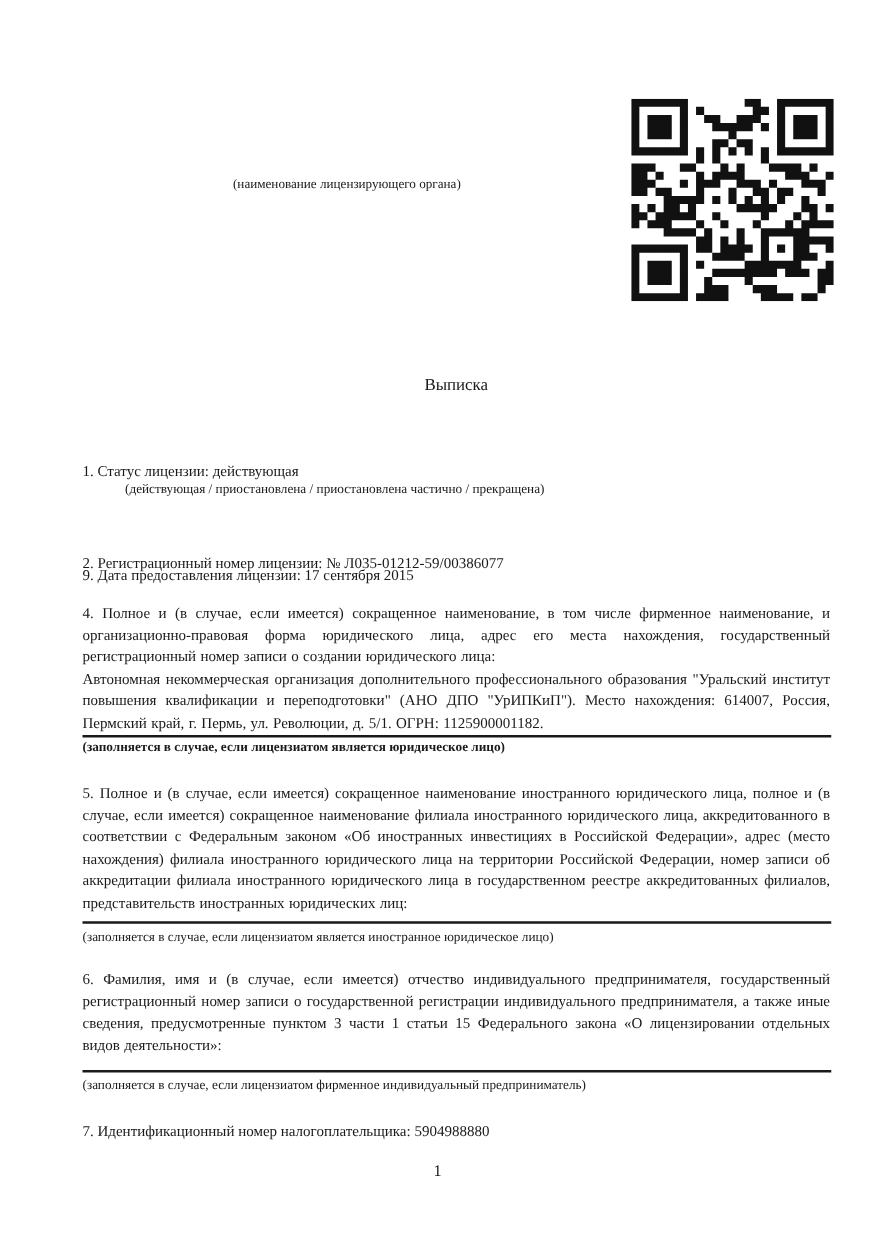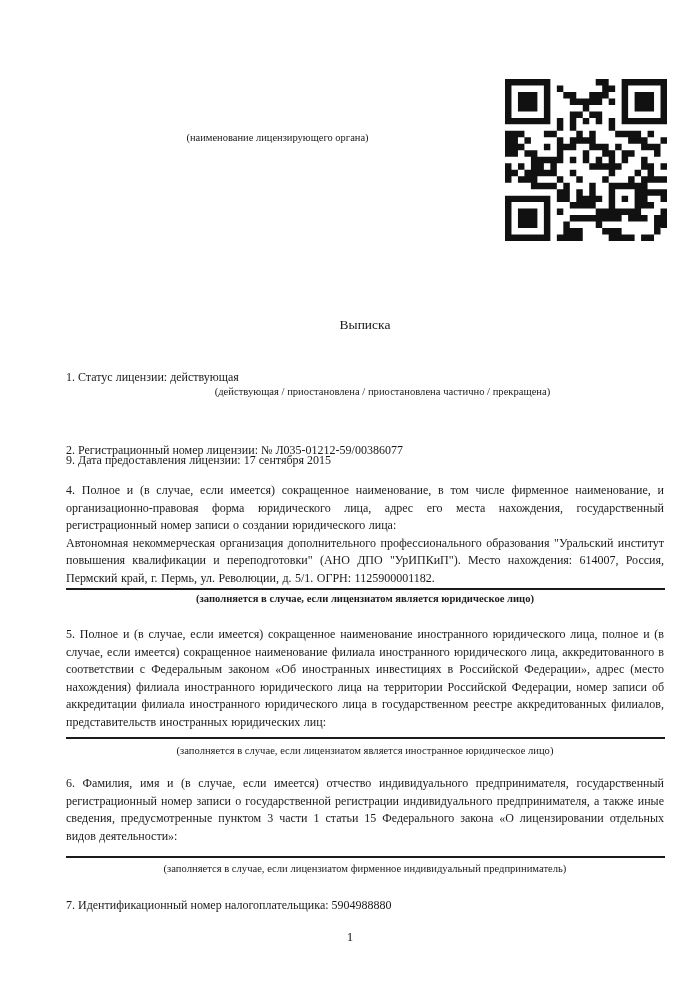--- a/index.html
+++ b/index.html
@@ -11,29 +11,29 @@
     font-family:"Liberation Serif","DejaVu Serif",serif;
   }
   .abs { position:absolute; }
   .ministry {
     left:70px; top:130px; width:415px;
     text-align:center;
   }
   .ministry-line {
     font-size:18px; font-weight:bold; line-height:30px; letter-spacing:0.3px;
   }
-  .ministry-caption { font-size:10.5px; margin-top:2px;text-align:center; }
+  .ministry-caption { font-size:10.5px; margin-top:12px;text-align:center; }
   .qr { left:505px; top:79px; width:162px; height:162px; }
   .title-block {
     left:66px; top:299px; width:598px;
-    text-align:center; font-size:13.5px; line-height:17.5px;margin-top:17px;
+    text-align:center; font-size:13.5px; line-height:17.5px;
   }
   .para { font-size:12px; line-height:17.5px; left:66px; width:598px; }
   .just { text-align:justify; word-spacing:0.5px; }
-  .note { font-size:10.6px; text-align:center; }
+  .note { font-size:10.6px; text-align:left; }
   .rule { left:66px; width:599px; height:2px; background:#1a1a1a; }
   .pagenum { left:0; top:929px; width:700px; text-align:center; font-size:13px; }
 </style>
 </head>
 <body>
 
 <div class="abs ministry">
   <div class="ministry-caption">(наименование лицензирующего органа)</div>
 </div>
 

